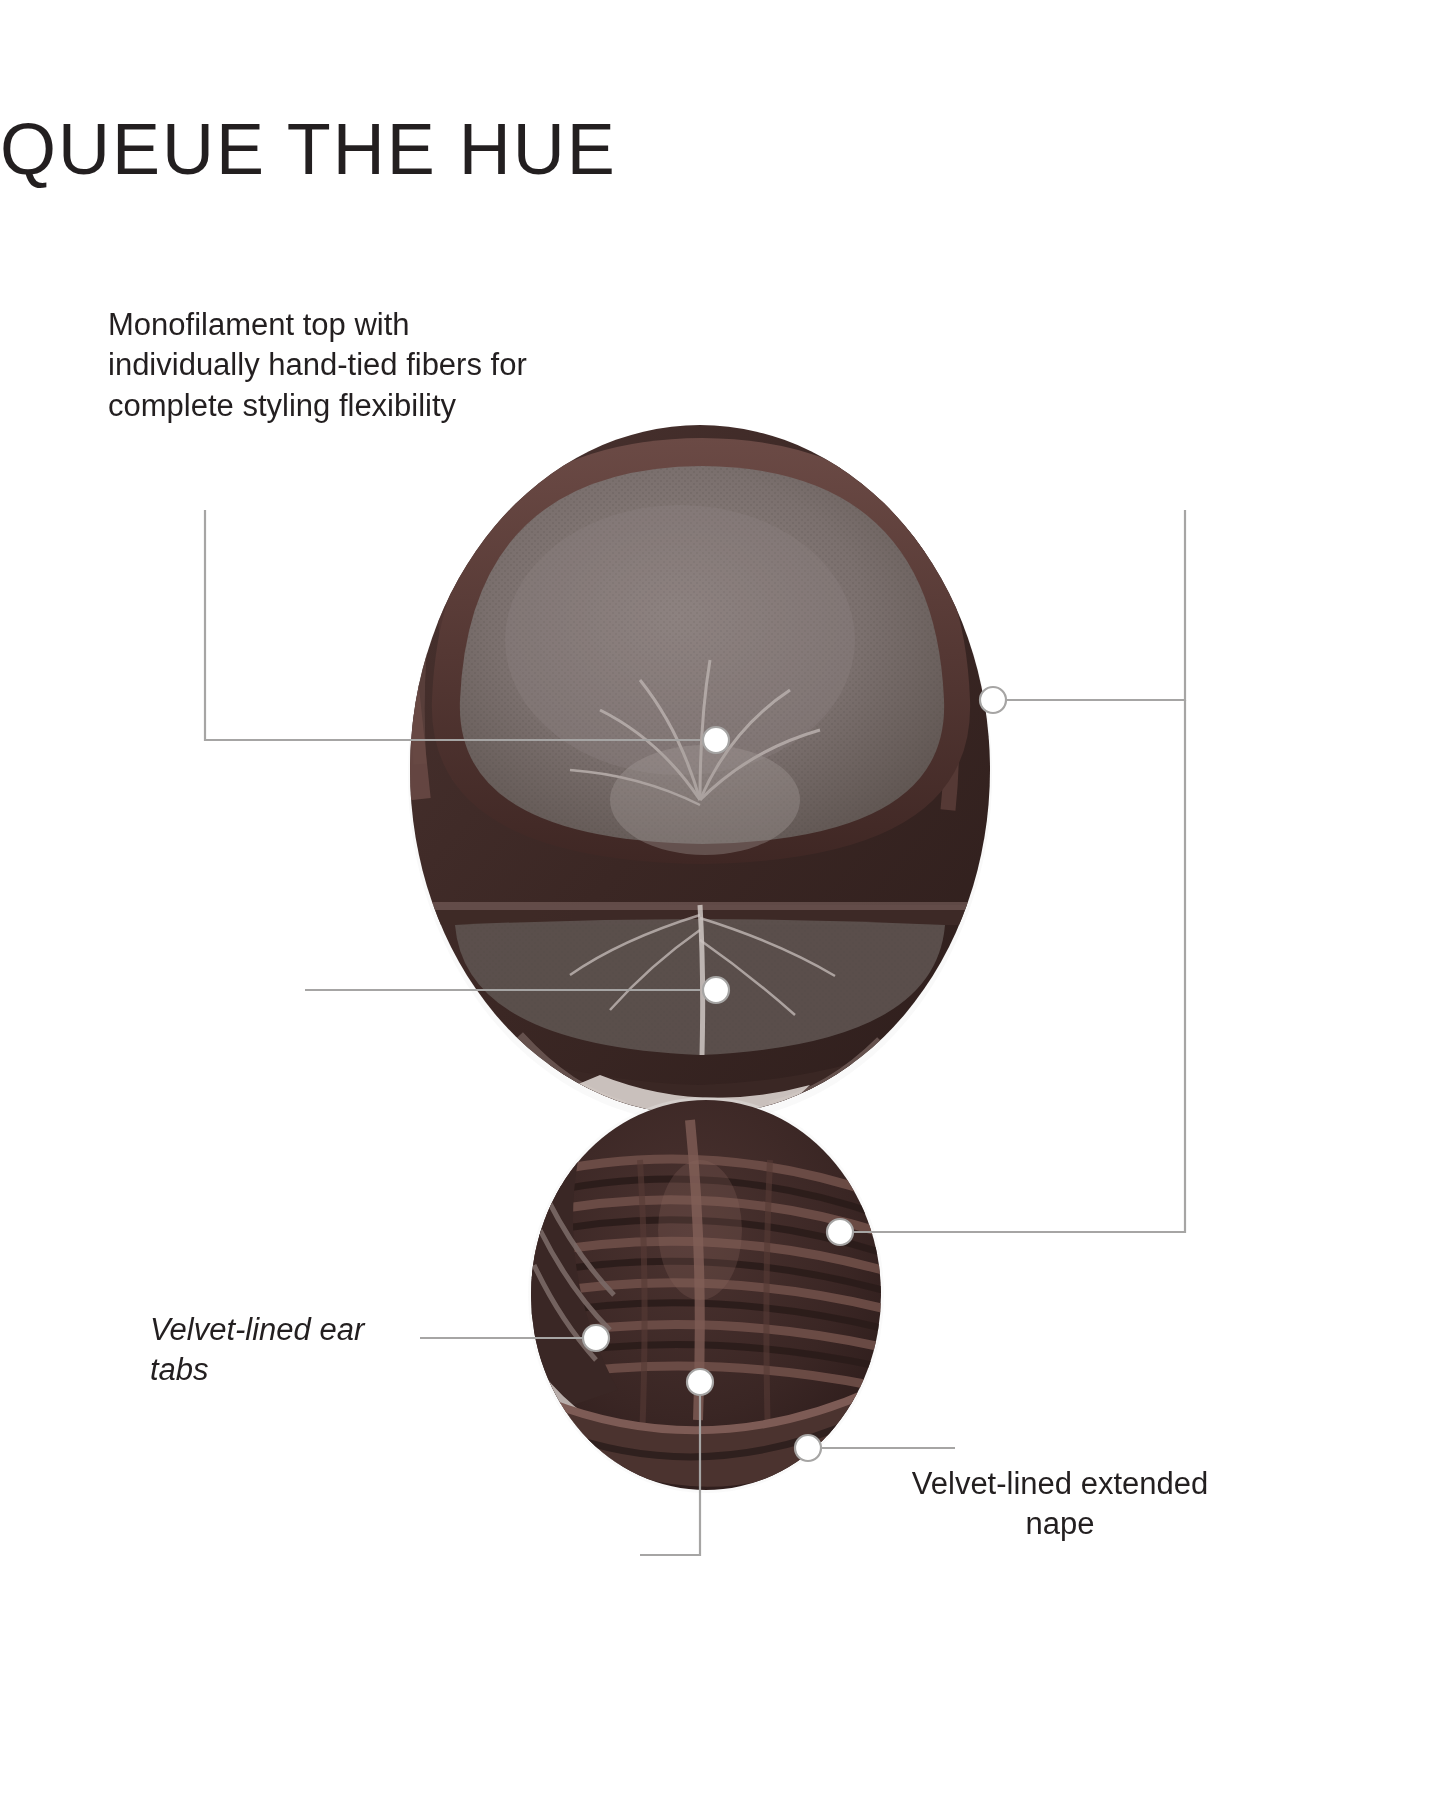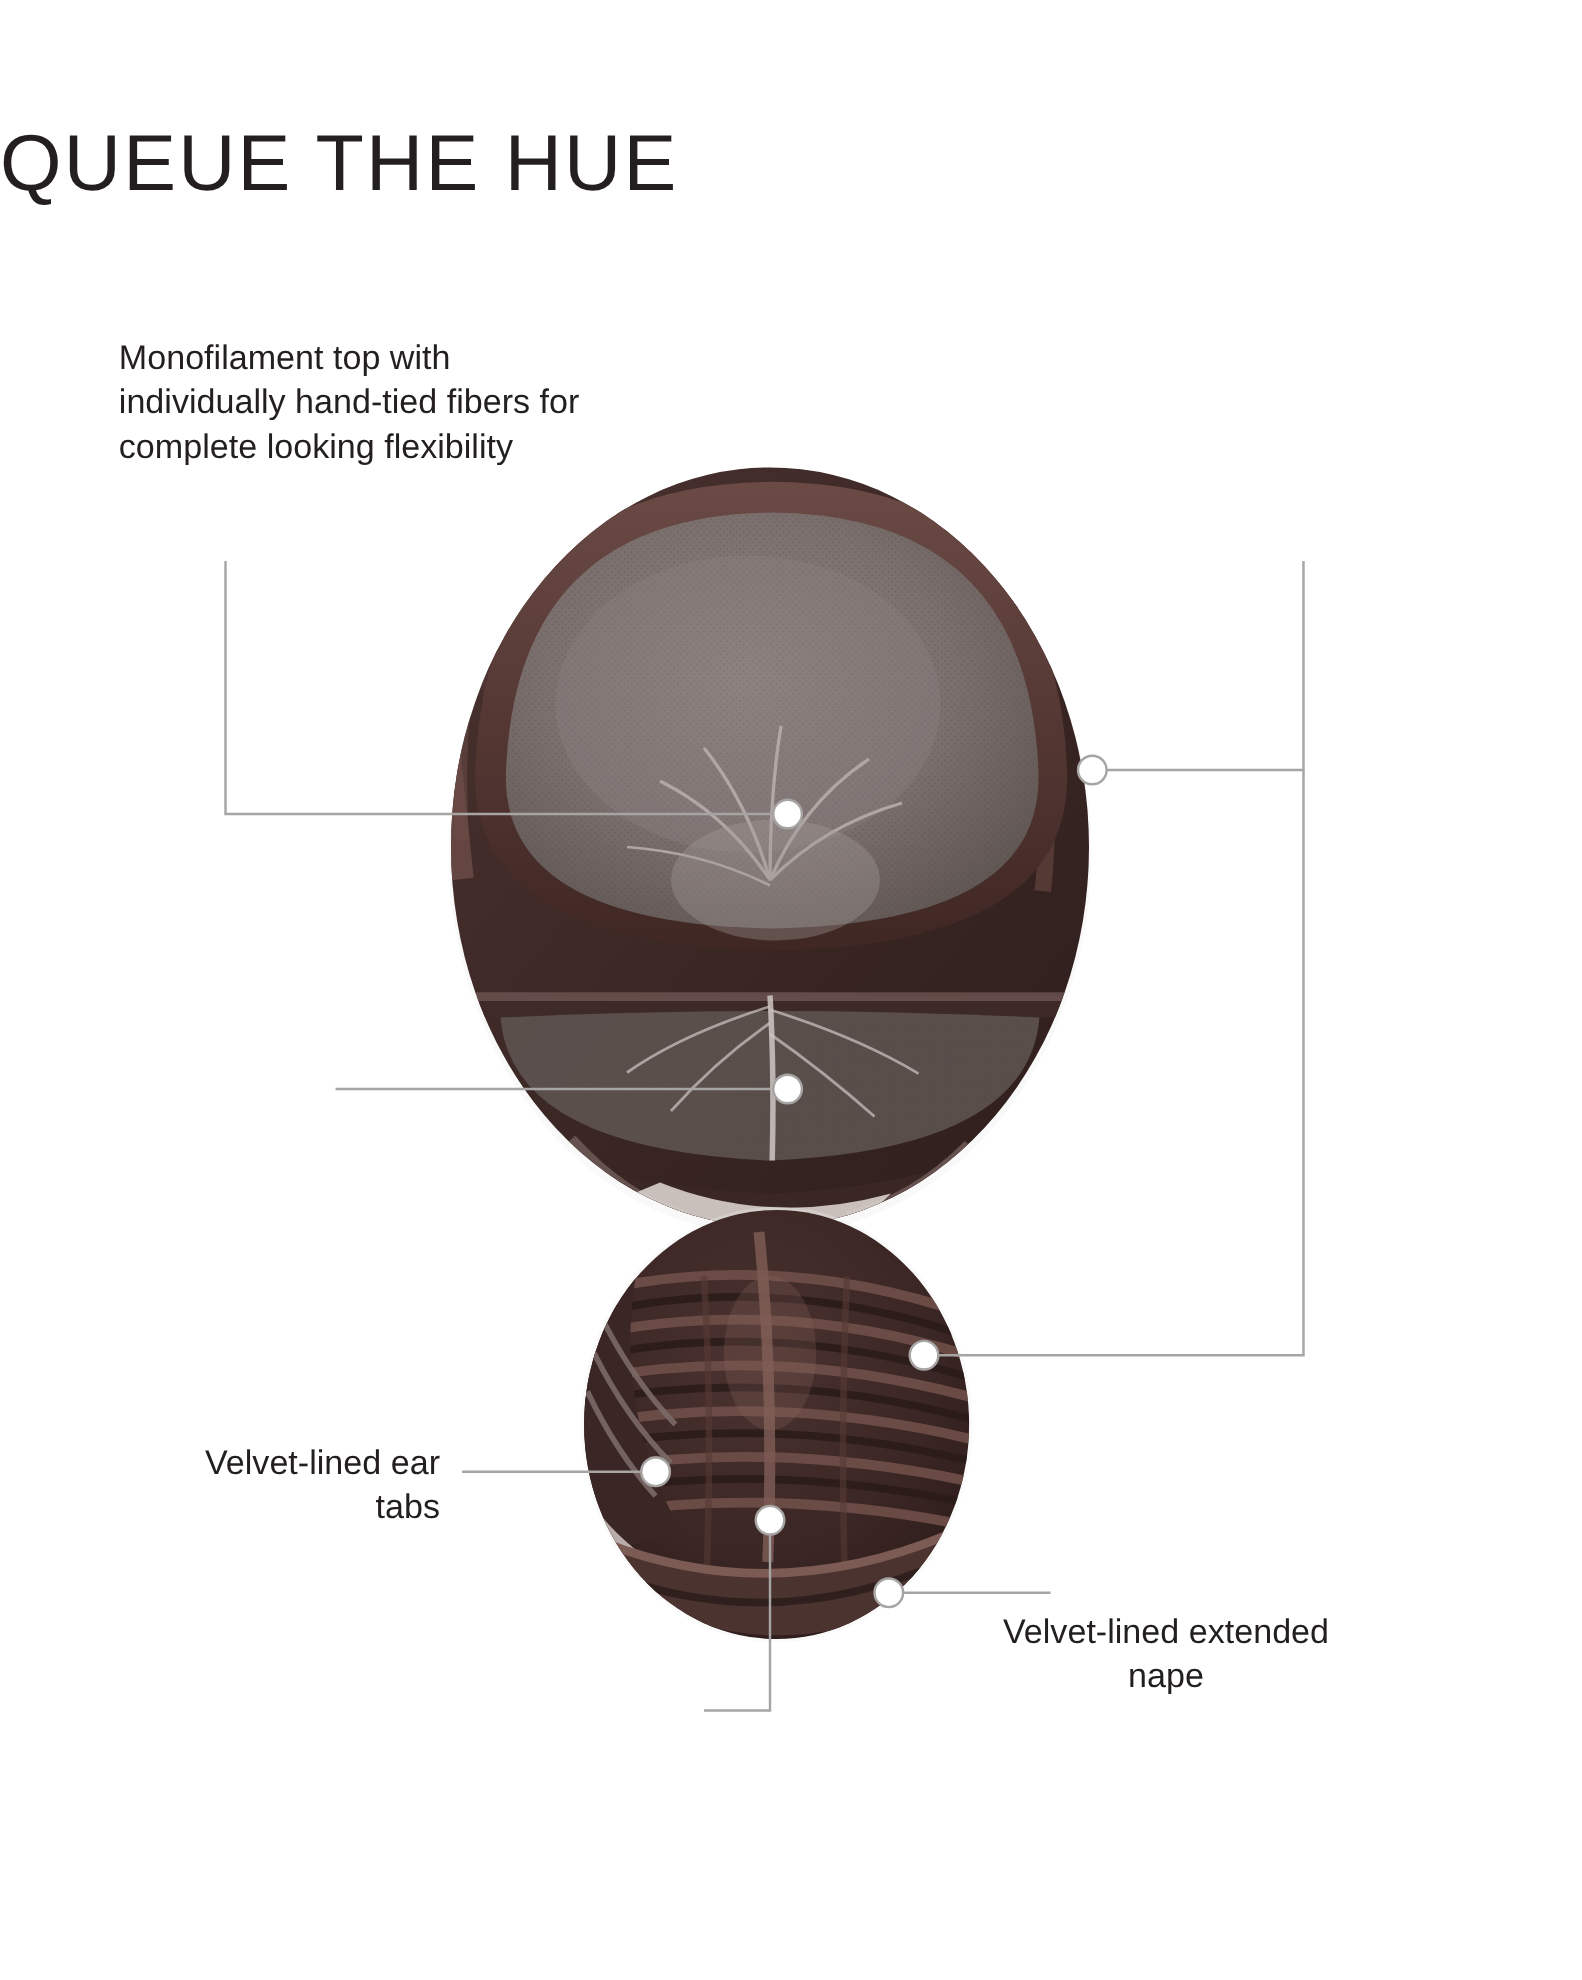--- a/index.html
+++ b/index.html
@@ -44,21 +44,21 @@
     color: #231f20;
     font-weight: 400;
   }
   .callout.right-align { text-align: right; }
   .callout.left-align  { text-align: left; }
 
   
   #callout-mono      { left: 108px;  top: 305px;  width: 430px; }
   #callout-memory    { left: 890px;  top: 305px;  width: 450px; text-align: right; }
   #callout-sheer     { left: 108px;  top: 965px;  width: 300px; }
-  #callout-velvetear { left: 150px;  top: 1310px; width: 250px; text-align: right;}
+  #callout-velvetear { left: 150px;  top: 1310px; width: 250px; text-align: left; font-style: italic;}
   #callout-nape      { left: 900px;  top: 1420px; width: 320px; text-align: center; margin-top: 44px;}
   #callout-hookloop  { left: 190px;  top: 1530px; width: 470px; }
 
   
   svg.overlay {
     position: absolute;
     left: 0; top: 0;
     width: 1438px;
     height: 1800px;
     pointer-events: none;
@@ -256,21 +256,21 @@
       <circle cx="716" cy="990" r="13"></circle>
       <circle cx="840" cy="1232" r="13"></circle>
       <circle cx="596" cy="1338" r="13"></circle>
       <circle cx="808" cy="1448" r="13"></circle>
       <circle cx="700" cy="1382" r="13"></circle>
     </g>
   </svg>
 
   <div class="title">QUEUE THE HUE</div>
 
-  <div class="callout left-align" id="callout-mono">Monofilament top with individually hand-tied fibers for complete looking flexibility</div>
+  <div class="callout left-align" id="callout-mono">Monofilament top with individually hand-tied fibers for complete styling flexibility</div>
 
 
 
   <div class="callout right-align" id="callout-velvetear">Velvet-lined ear tabs</div>
 
   <div class="callout right-align" id="callout-nape">Velvet-lined extended nape</div>
 
 
 </div>
 

